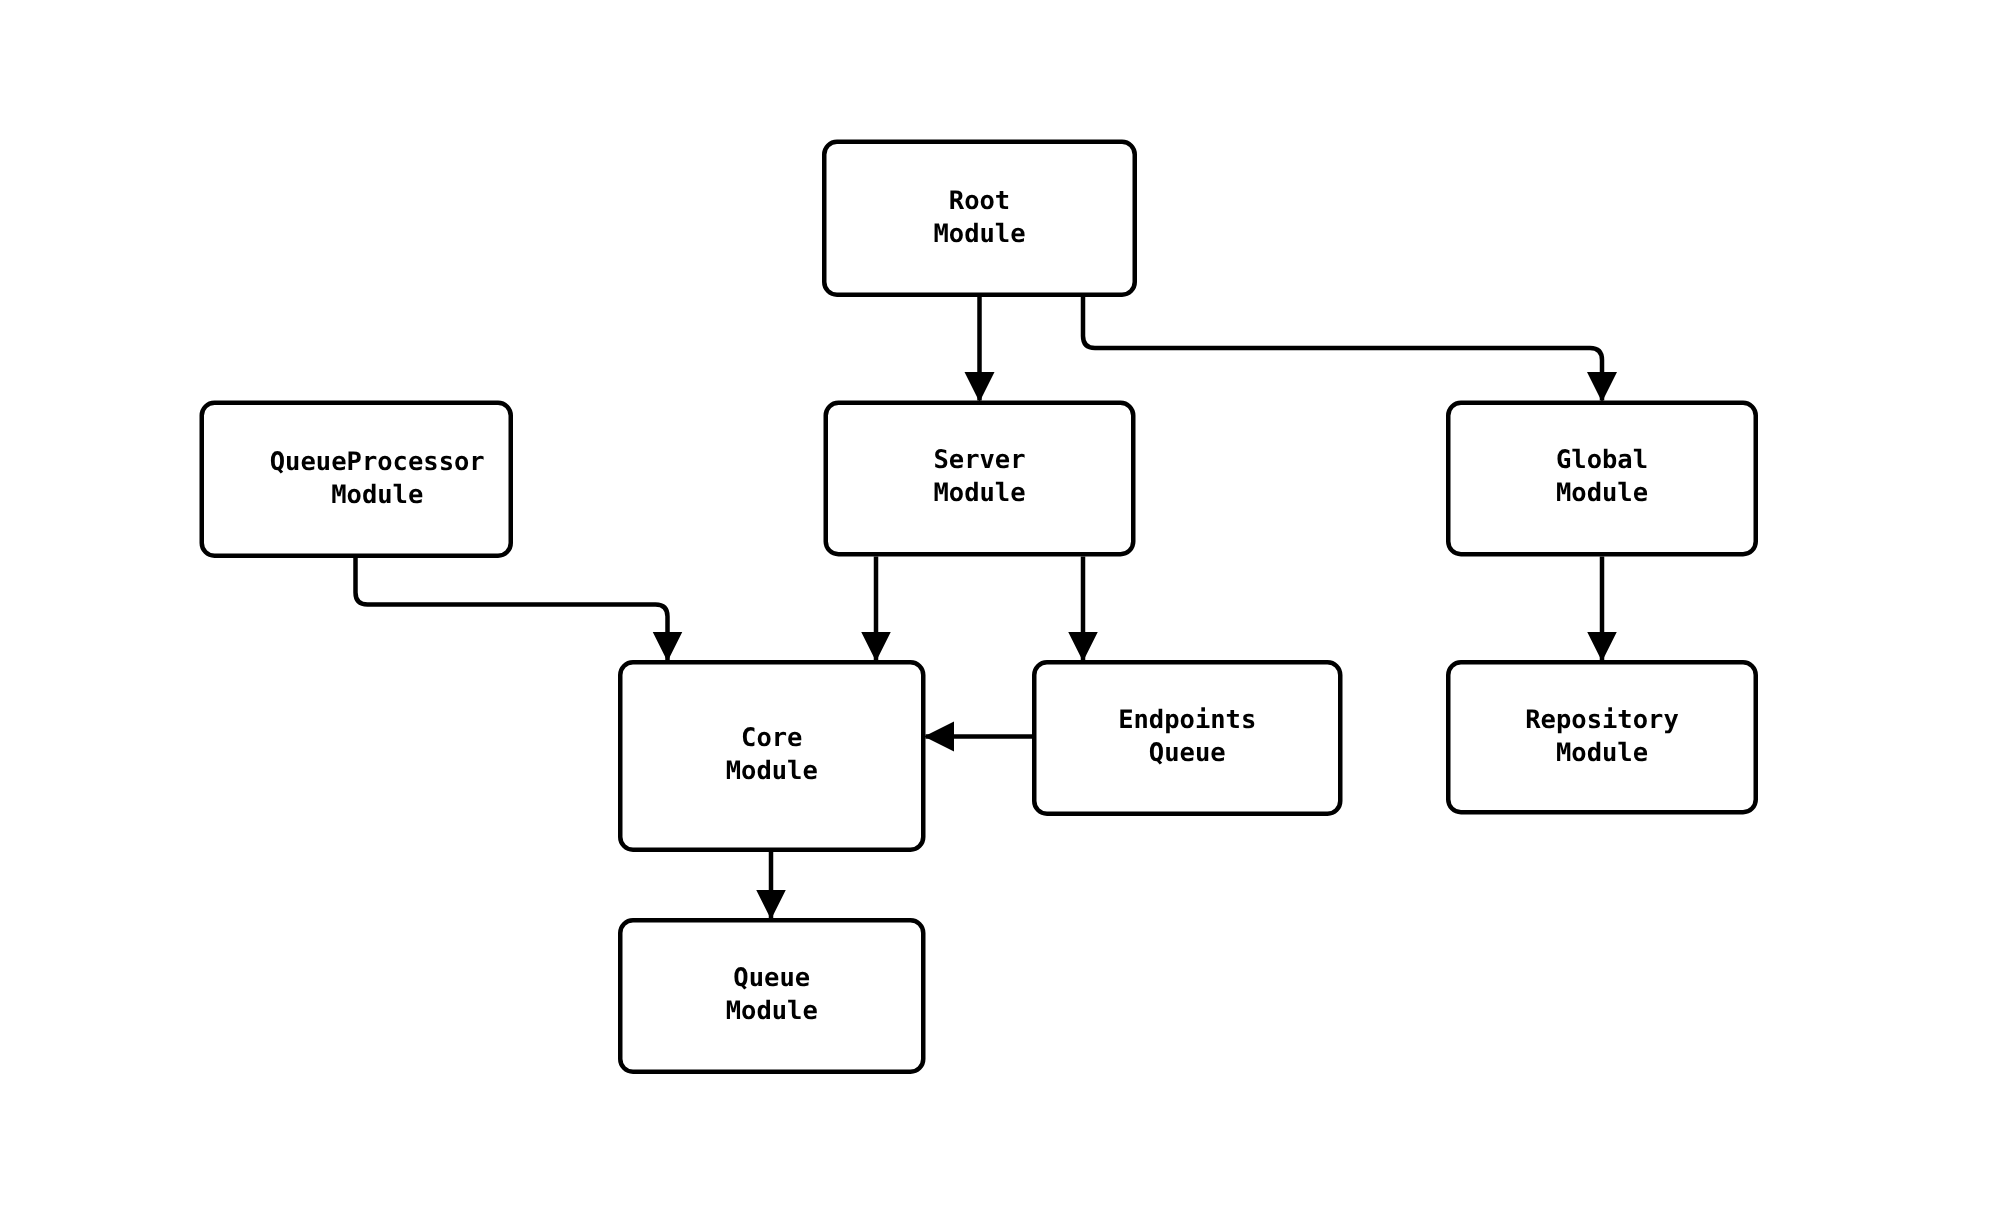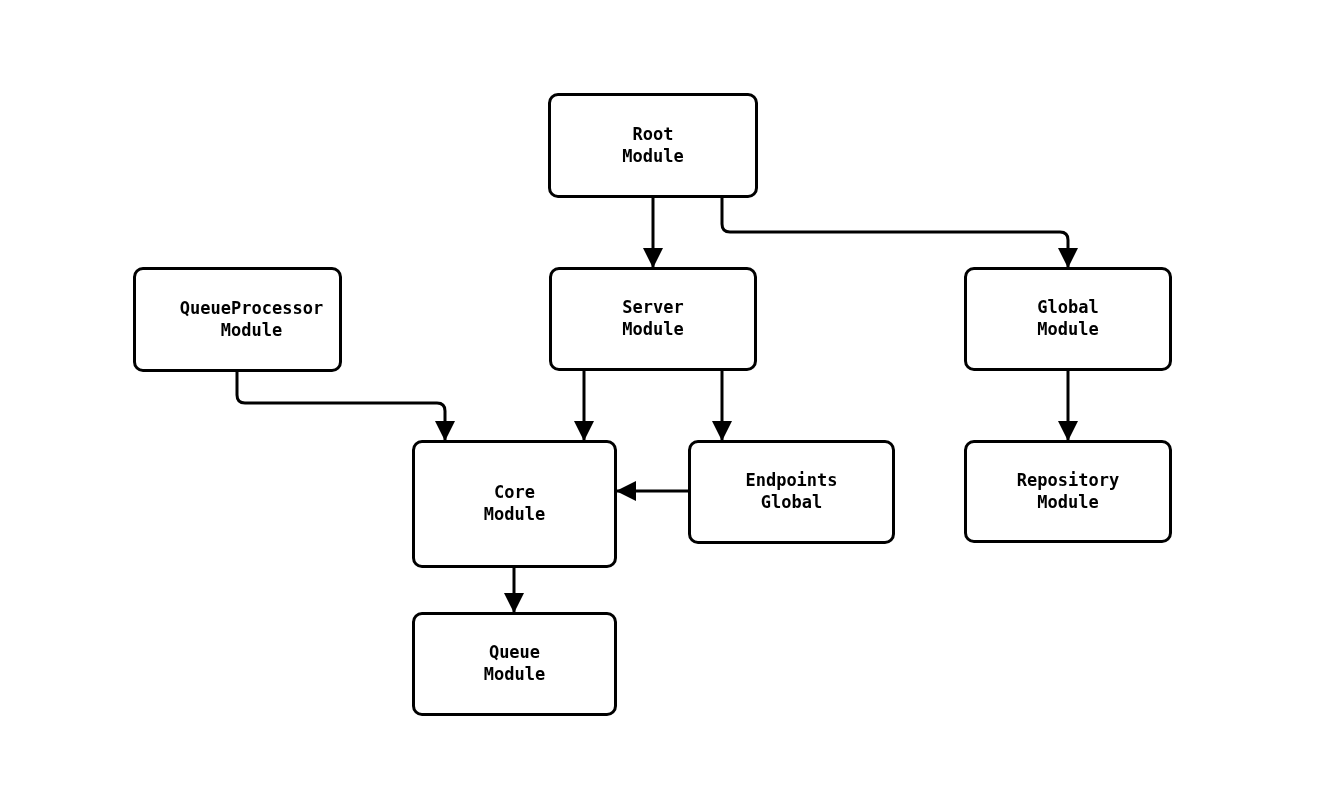--- a/index.html
+++ b/index.html
@@ -73,21 +73,21 @@
   <div class="node" style="left: 964px; top: 267px; width: 208px; height: 104px;">
     <span class="node-label">Global
 Module</span>
   </div>
   <div class="node" style="left: 412px; top: 440px; width: 205px; height: 128px;">
     <span class="node-label">Core
 Module</span>
   </div>
   <div class="node" style="left: 688px; top: 440px; width: 207px; height: 104px;">
     <span class="node-label">Endpoints
-Global</span>
+Queue</span>
   </div>
   <div class="node" style="left: 964px; top: 440px; width: 208px; height: 103px;">
     <span class="node-label">Repository
 Module</span>
   </div>
   <div class="node" style="left: 412px; top: 612px; width: 205px; height: 104px;">
     <span class="node-label">Queue
 Module</span>
   </div>
 </div>

